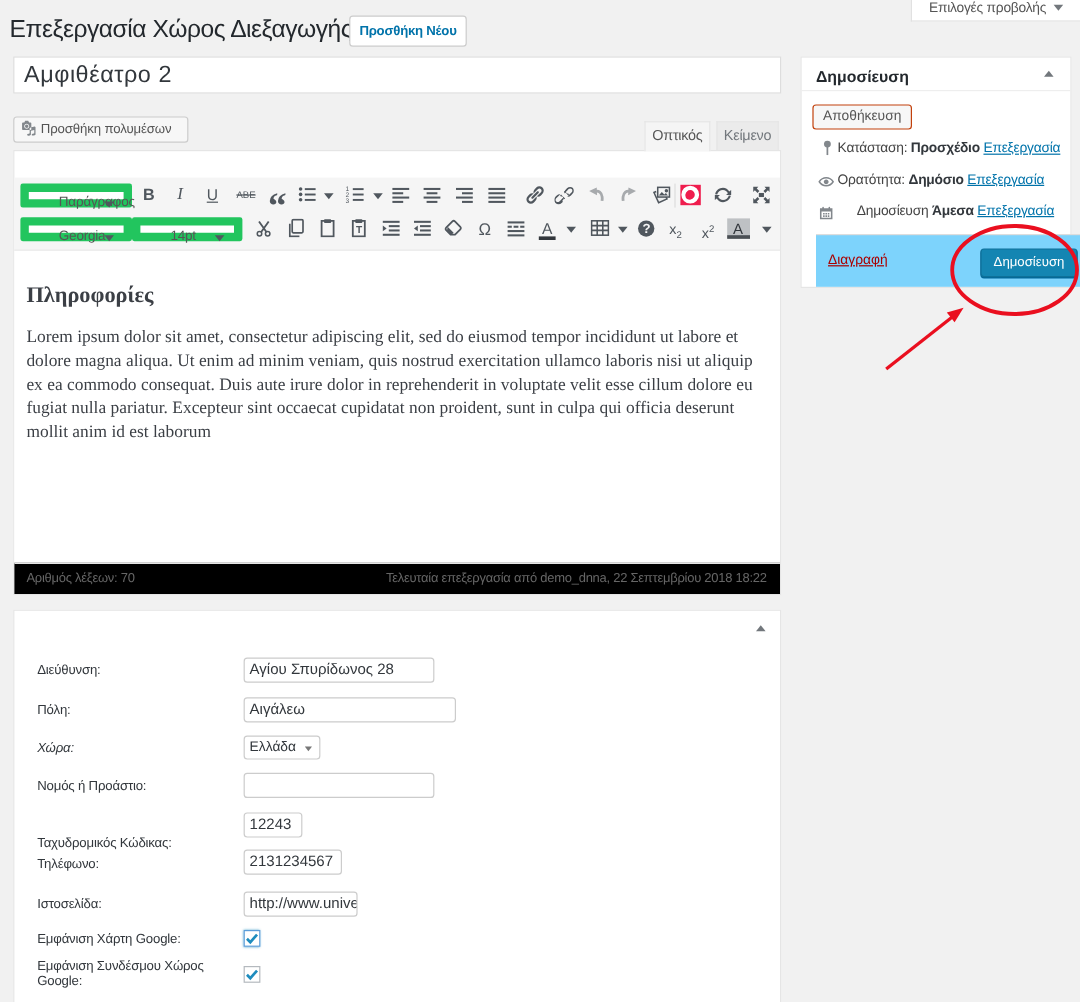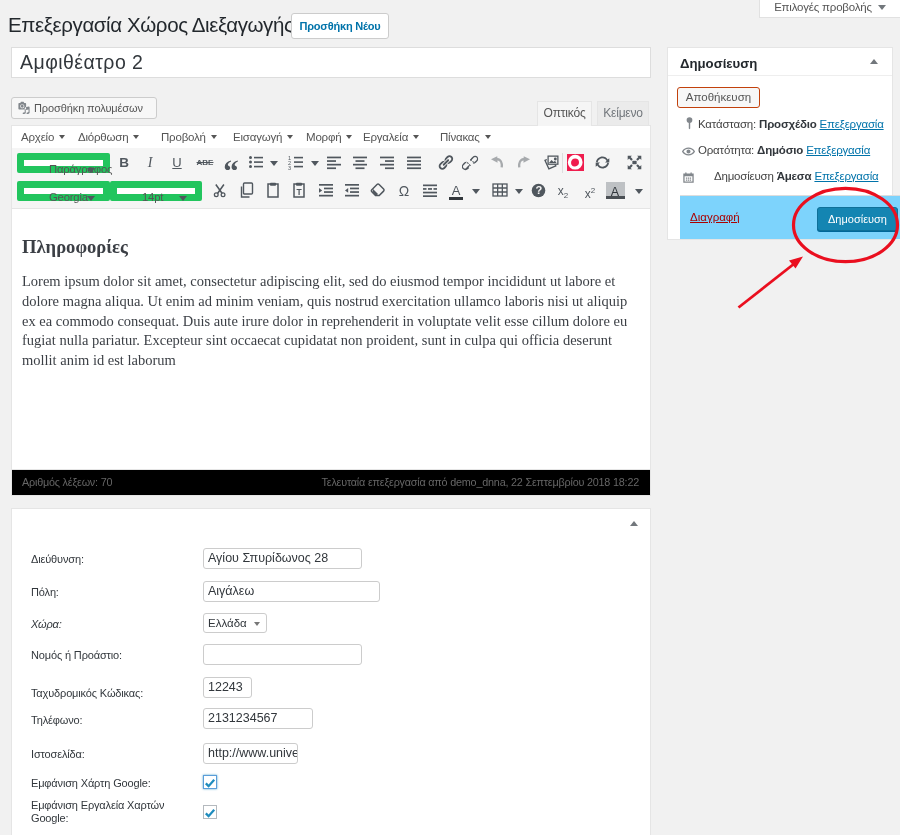--- a/index.html
+++ b/index.html
@@ -98,36 +98,27 @@
 <h1>Επεξεργασία Χώρος Διεξαγωγής</h1>
 <div id="add-new">Προσθήκη Νέου</div>
 <div id="titlewrap">Αμφιθέατρο 2</div>
 <div id="media-btn"><svg width="14" height="14" viewBox="0 0 20 20" fill="#82878c">
       <path d="M13 11V4c0-.55-.45-1-1-1h-1.67l-1-2H5.67l-1 2H3c-.55 0-1 .45-1 1v7c0 .55.45 1 1 1h9c.55 0 1-.45 1-1zM7.5 4.5c1.66 0 3 1.34 3 3s-1.34 3-3 3-3-1.34-3-3 1.34-3 3-3zm2 3c0 1.1-.9 2-2 2s-2-.9-2-2 .9-2 2-2 2 .9 2 2zm8.5 2v7.4c0 .61-.55 1.2-1.33 1.39-.73.18-1.32.27-1.77.27-.77 0-1.4-.23-1.4-1.03 0-.75.7-1.03 1.7-1.23.17-.03.34-.07.51-.1.43-.09.79-.26.79-.7V12l-4 .72V17c0 .61-.55 1.2-1.33 1.39-.73.18-1.32.27-1.77.27-.77 0-1.4-.23-1.4-1.03 0-.75.7-1.03 1.7-1.23.17-.03.34-.07.51-.1.43-.09.79-.26.79-.7v-5.36c0-.6.4-1.12 1-1.25l5-1.11c.18-.04.37.1.5.26.13.15.5.43.5.62z"></path>
     </svg>Προσθήκη πολυμέσων</div>
 <div class="wptab" id="tab-visual">Οπτικός</div>
 <div class="wptab" id="tab-text">Κείμενο</div>
 
 <div id="editor">
-  <div id="menubar">
-    <span class="menu-item" style="left:9px;">Αρχείο<span class="tri"></span></span>
-    <span class="menu-item" style="left:66px;">Διόρθωση<span class="tri"></span></span>
-    <span class="menu-item" style="left:149px;">Προβολή<span class="tri"></span></span>
-    <span class="menu-item" style="left:221px;">Εισαγωγή<span class="tri"></span></span>
-    <span class="menu-item" style="left:294px;">Μορφή<span class="tri"></span></span>
-    <span class="menu-item" style="left:351px;">Εργαλεία<span class="tri"></span></span>
-    <span class="menu-item" style="left:428px;">Πίνακας<span class="tri"></span></span>
-  </div>
   <div id="toolbars">
     <div class="trow" id="trow1">
       <div class="listbox" style="left:5px; top:4px; width:93px;">Παράγραφος<span class="tri"></span></div>
       <span class="tbtn txt" style="left:100px; font-weight:800; font-size:13.5px;">B</span>
       <span class="tbtn txt" style="left:126px; font-style:italic; font-family:'Liberation Serif',serif; font-size:14px;">I</span>
       <span class="tbtn txt" style="left:153px; text-decoration:underline; font-size:13px;">U</span>
-      <span class="tbtn txt" style="left:181px; font-size:8px; font-weight:700; text-decoration:line-through;">ABE</span>
+      <span class="tbtn txt" style="left:181px; font-size:8px; font-weight:400; text-decoration:line-through;">ABE</span>
       <span class="tbtn txt" style="left:207px; font-family:'Liberation Serif',serif; font-weight:700; font-size:31px; line-height:46px;">“</span>
       <span class="tbtn" style="left:232px;"><svg width="16" height="16" viewBox="0 0 16 16">
             <g fill="#50575e">
               <circle cx="2.5" cy="3.5" r="1.5"></circle>
               <circle cx="2.5" cy="8" r="1.5"></circle>
               <circle cx="2.5" cy="12.5" r="1.5"></circle>
               <rect x="6" y="2.8" width="9" height="1.6"></rect>
               <rect x="6" y="7.3" width="9" height="1.6"></rect>
               <rect x="6" y="11.8" width="9" height="1.6"></rect>
             </g>
@@ -312,31 +303,31 @@
 <div id="venuebox">
   <div class="vtoggle"></div>
   <div class="flabel" style="top:44px;">Διεύθυνση:</div>
   <div class="finput" style="top:38.5px; width:159px;">Αγίου Σπυρίδωνος 28</div>
   <div class="flabel" style="top:77px;">Πόλη:</div>
   <div class="finput" style="top:72px; width:177px;">Αιγάλεω</div>
   <div class="flabel" style="top:109px;font-style:italic;">Χώρα:</div>
   <div class="finput" style="top:103.5px; width:64px; height:20px; font-size:11.5px;">Ελλάδα<span style="position:absolute; right:6px; top:8px; width:0; height:0; border-left:3.5px solid transparent; border-right:3.5px solid transparent; border-top:4.5px solid #777;"></span></div>
   <div class="flabel" style="top:140px;">Νομός ή Προάστιο:</div>
   <div class="finput" style="top:134.5px; width:159px;"></div>
-  <div class="flabel" style="top:178px;text-align:right;">Ταχυδρομικός Κώδικας:</div>
+  <div class="flabel" style="top:188px;text-align:right;">Ταχυδρομικός Κώδικας:</div>
   <div class="finput" style="top:167.5px; width:49px;">12243</div>
   <div class="flabel" style="top:204.5px;">Τηλέφωνο:</div>
-  <div class="finput" style="top:199px; width:110px;">2131234567</div>
+  <div class="finput" style="top:199px; width:82px;">2131234567</div>
   <div class="flabel" style="top:239px;">Ιστοσελίδα:</div>
   <div class="finput" style="top:233.5px; width:95px;">http://www.university</div>
   <div class="flabel" style="top:268px;">Εμφάνιση Χάρτη Google:</div>
   <div class="cbox" style="position:absolute; left:191px; top:266px; width:13.5px; height:13.5px; background:#fff; border:1px solid #5b9dd9; box-shadow:0 0 2px rgba(30,140,190,.8);"><svg width="14" height="14" viewBox="0 0 20 20" style="margin:-1px 0 0 -1px;">
         <path d="M4 10.5l4 4 8-9" fill="none" stroke="#1e8cbe" stroke-width="3.2"></path>
       </svg></div>
-  <div class="flabel" style="top:290px; width:160px; line-height:12.5px;">Εμφάνιση Εργαλεία Χαρτών Google:</div>
+  <div class="flabel" style="top:290px; width:160px; line-height:12.5px;">Εμφάνιση Συνδέσμου Χώρος Google:</div>
   <div class="cbox" style="position:absolute; left:191px; top:296px; width:13.5px; height:13.5px; background:#fff; border:1px solid #b4b9be;"><svg width="14" height="14" viewBox="0 0 20 20" style="margin:-1px 0 0 -1px;">
         <path d="M4 10.5l4 4 8-9" fill="none" stroke="#1e8cbe" stroke-width="3.2"></path>
       </svg></div>
 </div>
 
 <div id="publishbox">
   <div class="phead">Δημοσίευση</div>
   <div class="vtoggle" style="right:14px; top:11px;"></div>
   <div id="savebtn">Αποθήκευση</div>
   <svg class="picon" style="top:68px; left:15px;" width="13" height="14" viewBox="0 0 20 20">

